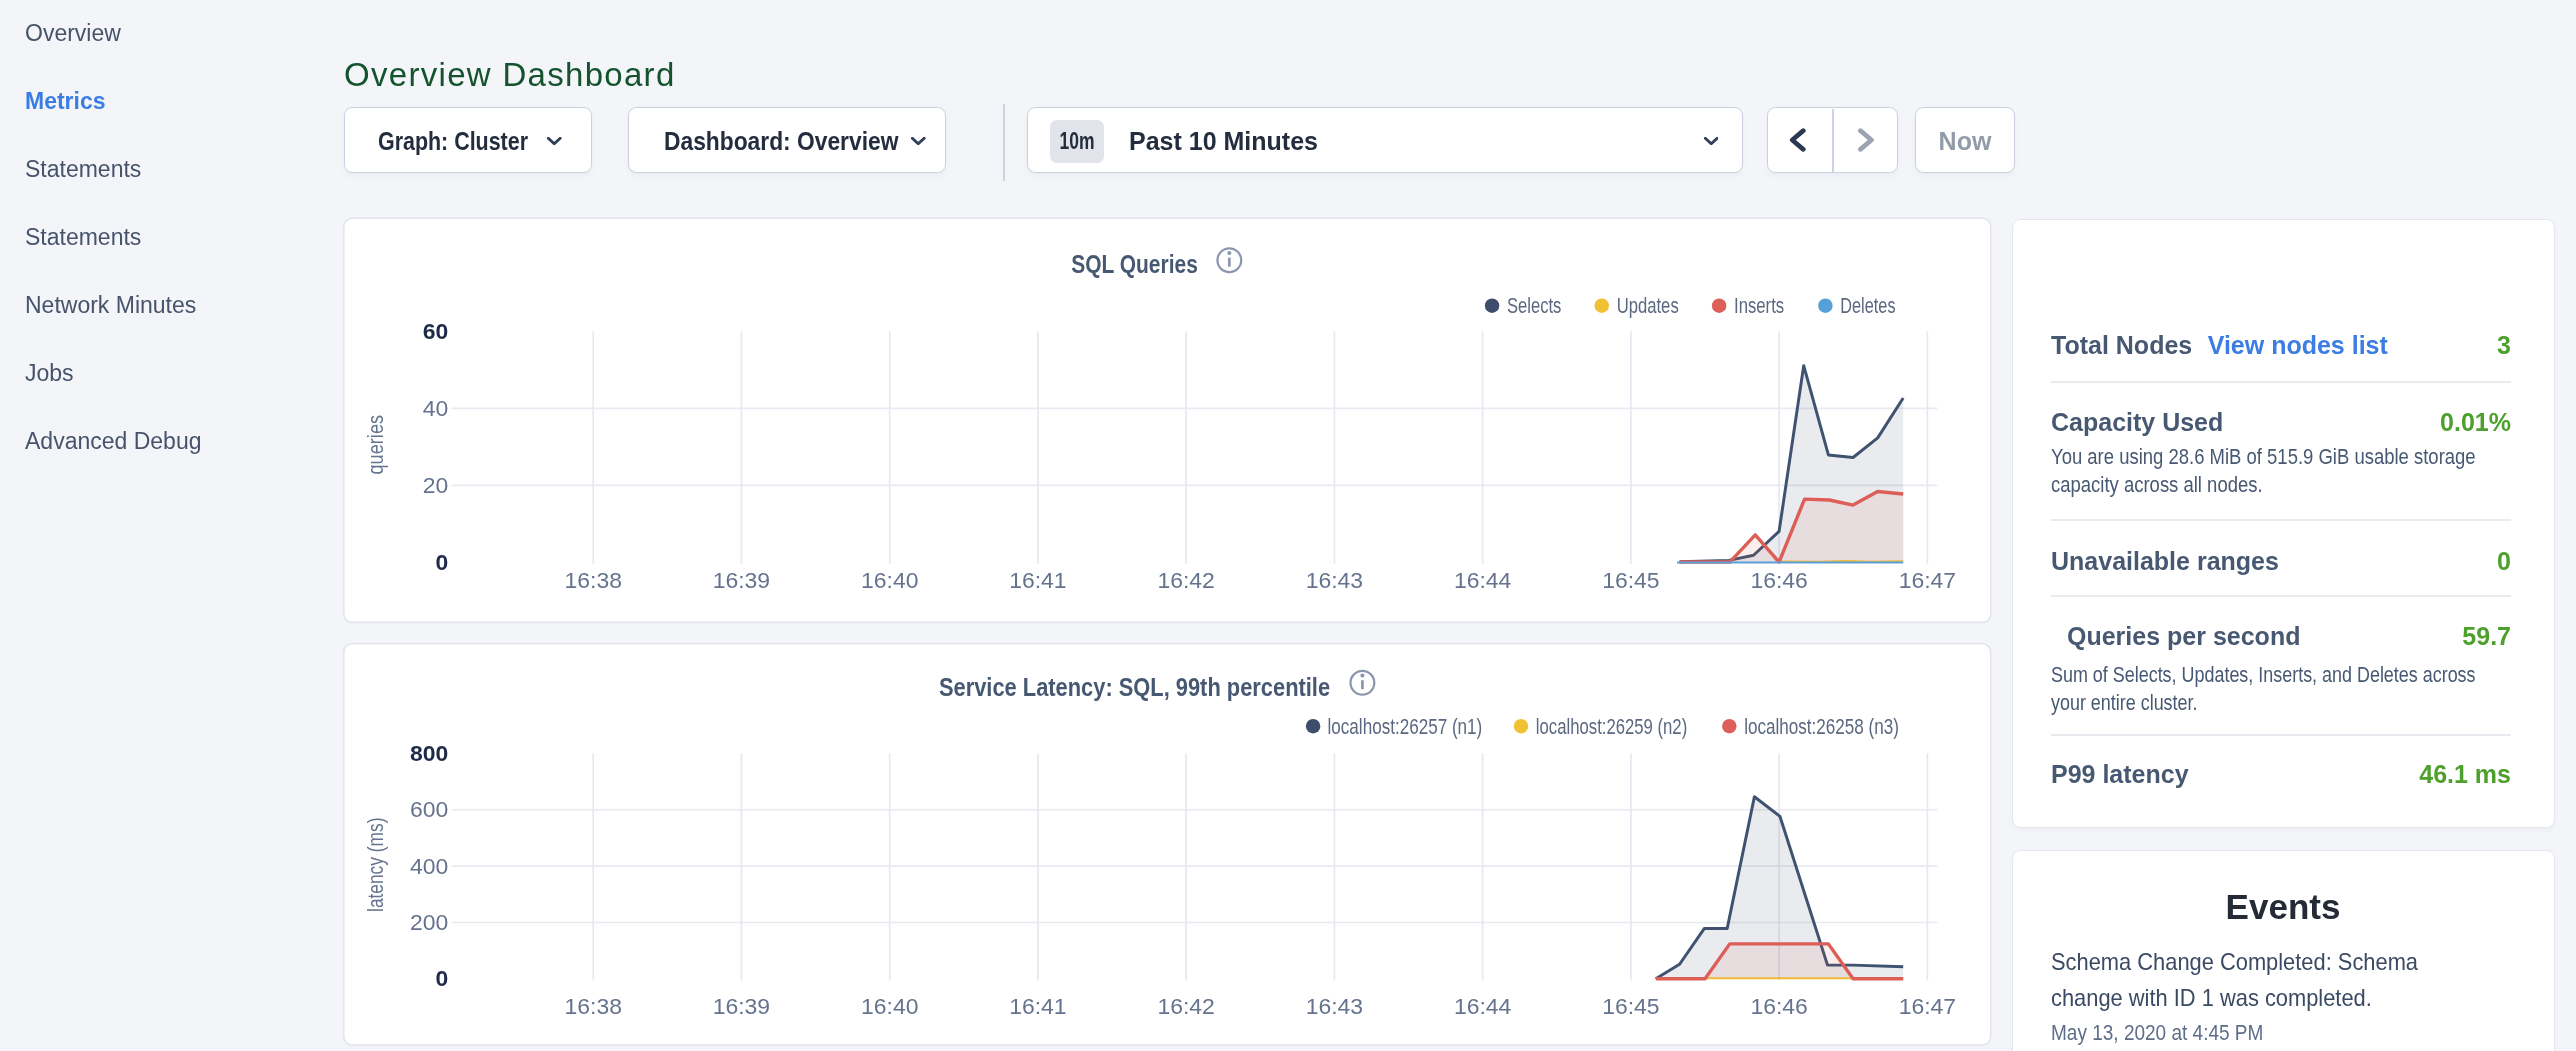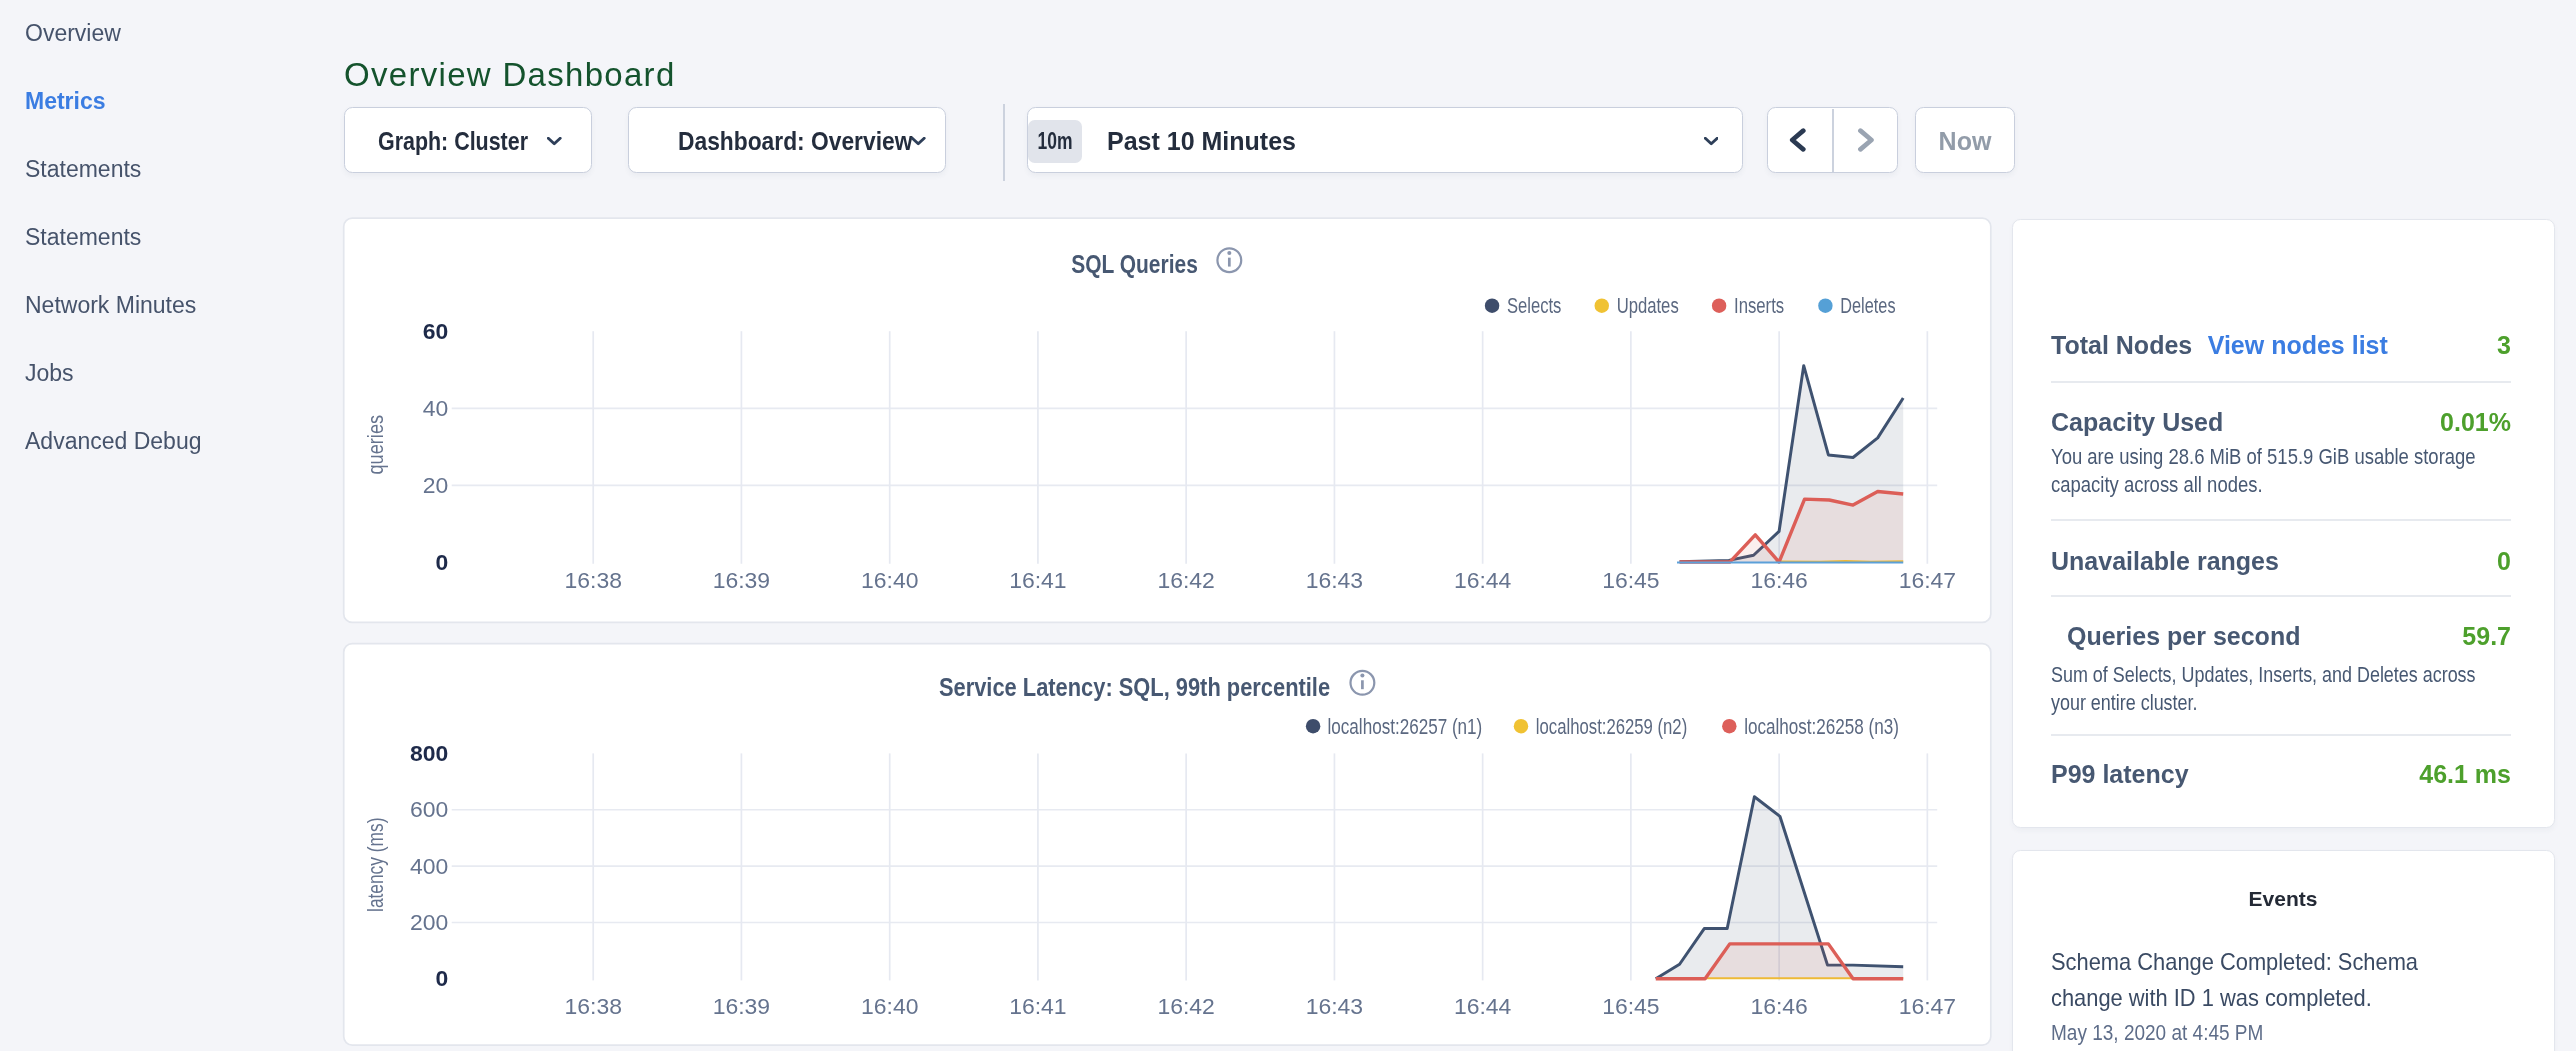--- a/index.html
+++ b/index.html
@@ -49,28 +49,28 @@
 <div class="nav" style="top:424px;">Advanced Debug</div>
 
 <div id="pagetitle">Overview Dashboard</div>
 
 <div class="tbox" style="left:344px; width:248px; padding-left:33px;">
   <span class="sx" style="transform:scaleX(0.857);">Graph: Cluster</span>
   <svg class="chev" style="position:absolute; left:202px;" width="14.5" height="8.5" viewBox="0 0 17 10">
       <path d="M1.5 1.5 L8.5 8 L15.5 1.5" fill="none" stroke="#2e3f59" stroke-width="3.4" stroke-linecap="round" stroke-linejoin="round"></path>
     </svg>
 </div>
-<div class="tbox" style="left:628px; width:318px; padding-left:49px;text-align:right;">
+<div class="tbox" style="left:628px; width:318px; padding-left:35px;text-align:right;">
   <span class="sx" style="transform:scaleX(0.912);">Dashboard: Overview</span>
   <svg class="chev" style="position:absolute; left:282px;" width="14.5" height="8.5" viewBox="0 0 17 10">
       <path d="M1.5 1.5 L8.5 8 L15.5 1.5" fill="none" stroke="#2e3f59" stroke-width="3.4" stroke-linecap="round" stroke-linejoin="round"></path>
     </svg>
 </div>
 <div class="abs" style="left:1003px; top:104px; width:1.7px; height:77px; background:#ccd2de;"></div>
-<div class="tbox" style="left:1027px; width:716px; padding-left:0; font-weight:normal;">
+<div class="tbox" style="left:1027px; width:716px; padding-left:22px; font-weight:normal;">
   <span style="background:#e1e4eb; border-radius:6.8px; width:54px; height:43px; line-height:43px; text-align:center; font-weight:bold; font-size:23px;"><span class="sx" style="transform:scaleX(0.76); transform-origin:50% 50%;">10m</span></span>
   <span style="margin-left:25px; font-weight:bold;">Past 10 Minutes</span>
   <svg class="chev" style="position:absolute; right:24px;" width="14.5" height="8.5" viewBox="0 0 17 10">
       <path d="M1.5 1.5 L8.5 8 L15.5 1.5" fill="none" stroke="#2e3f59" stroke-width="3.4" stroke-linecap="round" stroke-linejoin="round"></path>
     </svg>
 </div>
 <div class="tbox" style="left:1767px; width:131px;"></div>
 <div class="abs" style="left:1832px; top:109px; width:1.7px; height:63px; background:#ccd2de;"></div>
 <svg class="abs" style="left:1788px; top:128px;" width="18.7" height="24" viewBox="0 0 22 28">
     <path d="M18 3 L5 14 L18 25" fill="none" stroke="#2b3a52" stroke-width="5.5" stroke-linecap="round" stroke-linejoin="round"></path>
@@ -234,17 +234,17 @@
   <div class="divider" style="top:375px;"></div>
   <div class="abs rowlabel" style="left:54px; top:402px;">Queries per second</div>
   <div class="abs green" style="right:43px; top:402px;">59.7</div>
   <div class="abs sx" style="left:38px; top:441px; font-size:22px; color:#475872; line-height:28px; transform:scaleX(0.815); transform-origin:0 0;">Sum of Selects, Updates, Inserts, and Deletes across<br>your entire cluster.</div>
   <div class="divider" style="top:514px;"></div>
   <div class="abs rowlabel" style="left:38px; top:540px;">P99 latency</div>
   <div class="abs green" style="right:43px; top:540px;">46.1 ms</div>
 </div>
 
 <div class="rcard" style="top:850px; height:221px;">
-  <div class="abs" style="left:0; width:540px; top:36px; text-align:center; font-size:21px; font-weight:bold; color:#242a36;">Events</div>
+  <div class="abs" style="left:0; width:540px; top:36px; text-align:center; font-size:35px; font-weight:bold; color:#242a36;">Events</div>
   <div class="abs sx" style="left:38px; top:93px; font-size:24px; color:#3a4a63; line-height:36px; transform:scaleX(0.911); transform-origin:0 0;">Schema Change Completed: Schema<br>change with ID 1 was completed.</div>
   <div class="abs sx" style="left:38px; top:169px; font-size:22px; color:#5e6d89; transform:scaleX(0.864); transform-origin:0 0;">May 13, 2020 at 4:45 PM</div>
 </div>
 
 
 </body></html>

